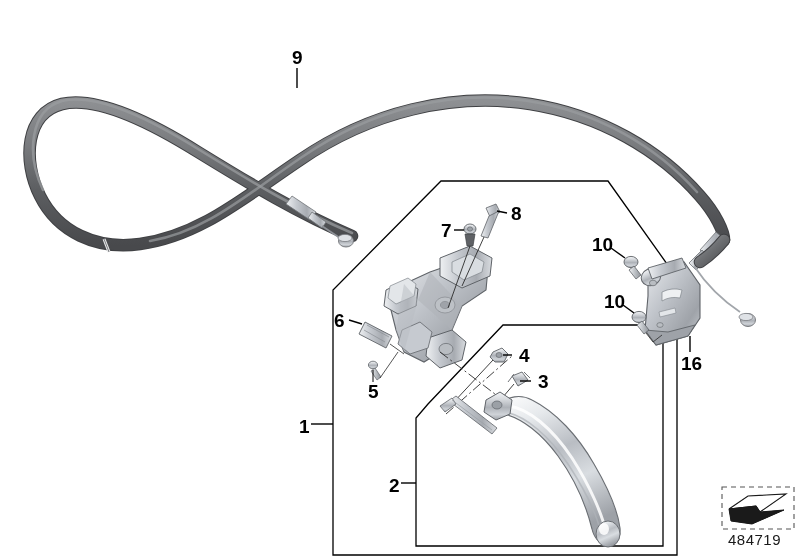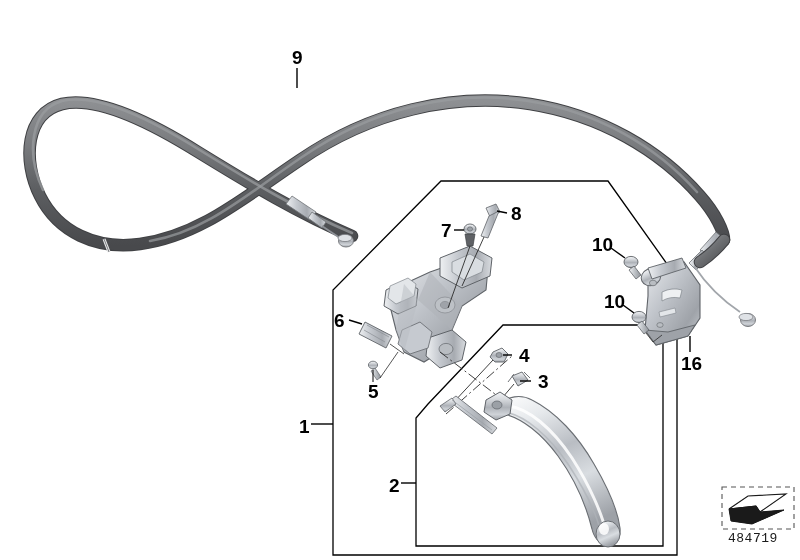--- a/index.html
+++ b/index.html
@@ -16,22 +16,22 @@
     font-family:"Liberation Sans", sans-serif;
     font-weight:bold;
     font-size:19px;
     color:#000000;
     line-height:1;
     white-space:nowrap;
     user-select:none;
   }
   .partno{
     position:absolute;
-    font-family:Liberation Mono, monospace;
-    font-size:13px;
+    font-family:Liberation Sans, sans-serif;
+    font-size:15px;
     color:#1a1a1a;
     letter-spacing:.5px;
     white-space:nowrap;
   }
 </style>
 </head>
 <body>
 
 <div id="stage">
 

